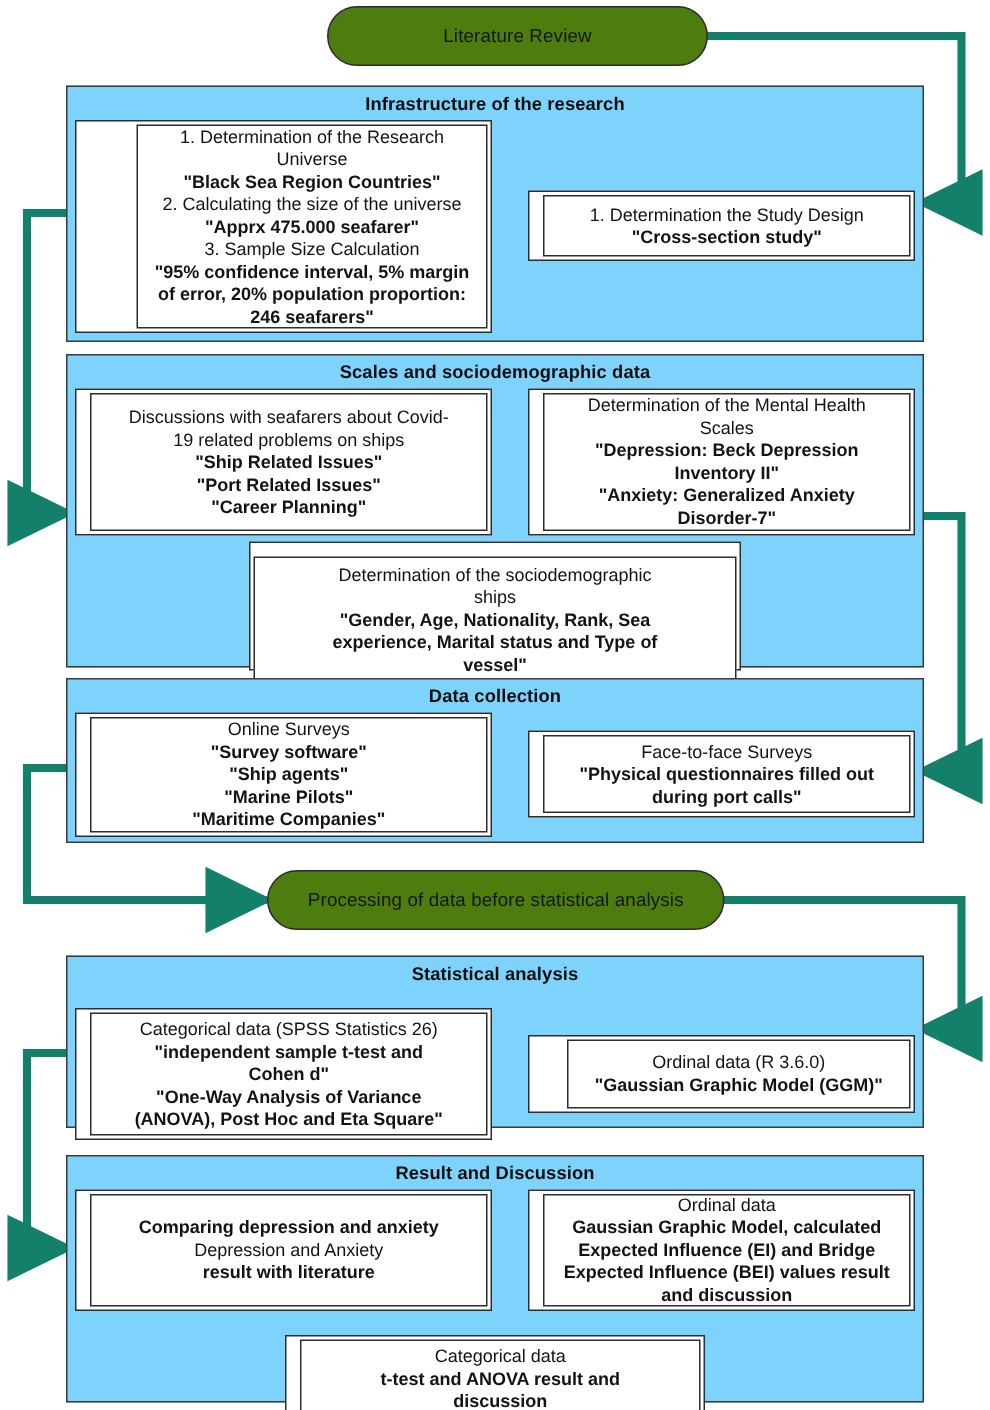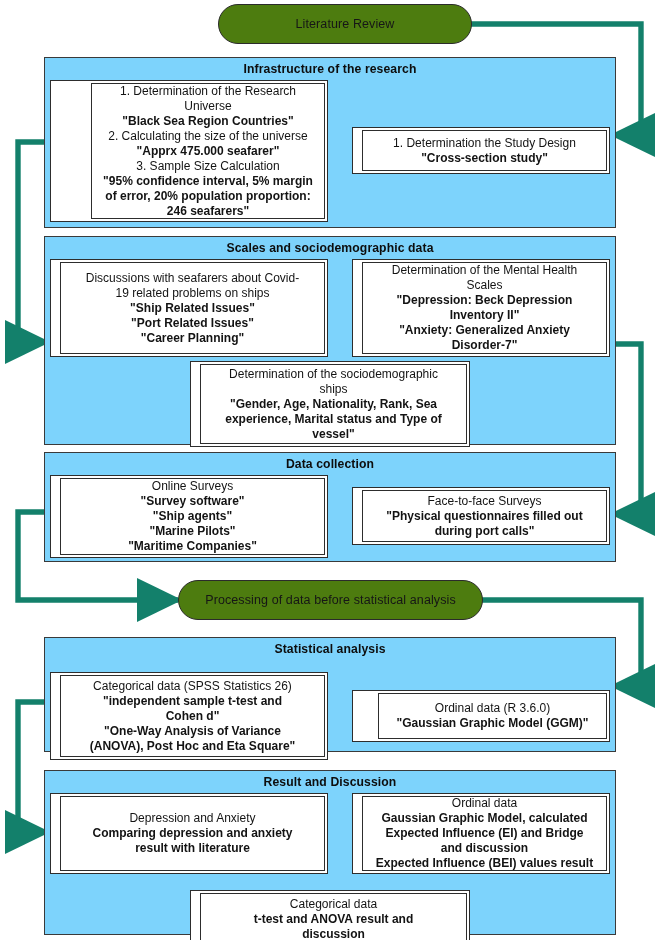--- a/index.html
+++ b/index.html
@@ -157,21 +157,21 @@
           <span class="ln">Determination of the Mental Health</span>
           <span class="ln">Scales</span>
           <span class="ln b">"Depression: Beck Depression</span>
           <span class="ln b">Inventory II"</span>
           <span class="ln b">"Anxiety: Generalized Anxiety</span>
           <span class="ln b">Disorder-7"</span>
         </div>
       </div>
     </div>
     <div class="row center" style="height:86px;margin-top:4px;">
-      <div class="card" style="width:280px;height:86px;">
+      <div class="card" style="width:328px;height:86px;flex-direction:column;">
         <div class="spacer"></div>
         <div class="inner">
           <span class="ln">Determination of the sociodemographic</span>
           <span class="ln">ships</span>
           <span class="ln b">"Gender, Age, Nationality, Rank, Sea</span>
           <span class="ln b">experience, Marital status and Type of</span>
           <span class="ln b">vessel"</span>
         </div>
       </div>
     </div>
@@ -227,33 +227,33 @@
       </div>
     </div>
   </div>
 
   <div class="section" style="left:44px;top:770px;width:572px;height:165px;">
     <div class="section-title">Result and Discussion</div>
     <div class="row" style="height:81px;">
       <div class="card" style="width:278px;height:81px;">
         <div class="spacer"></div>
         <div class="inner">
+          <span class="ln b">Comparing depression and anxiety</span>
           <span class="ln">Depression and Anxiety</span>
-          <span class="ln b">Comparing depression and anxiety</span>
           <span class="ln b">result with literature</span>
         </div>
       </div>
       <div class="card" style="width:258px;height:81px;">
         <div class="spacer"></div>
         <div class="inner">
           <span class="ln">Ordinal data</span>
           <span class="ln b">Gaussian Graphic Model, calculated</span>
           <span class="ln b">Expected Influence (EI) and Bridge</span>
+          <span class="ln b">Expected Influence (BEI) values result</span>
           <span class="ln b">and discussion</span>
-          <span class="ln b">Expected Influence (BEI) values result</span>
         </div>
       </div>
     </div>
     <div class="row center" style="height:58px;margin-top:16px;">
       <div class="card" style="width:280px;height:58px;">
         <div class="spacer"></div>
         <div class="inner">
           <span class="ln">Categorical data</span>
           <span class="ln b">t-test and ANOVA result and</span>
           <span class="ln b">discussion</span>

